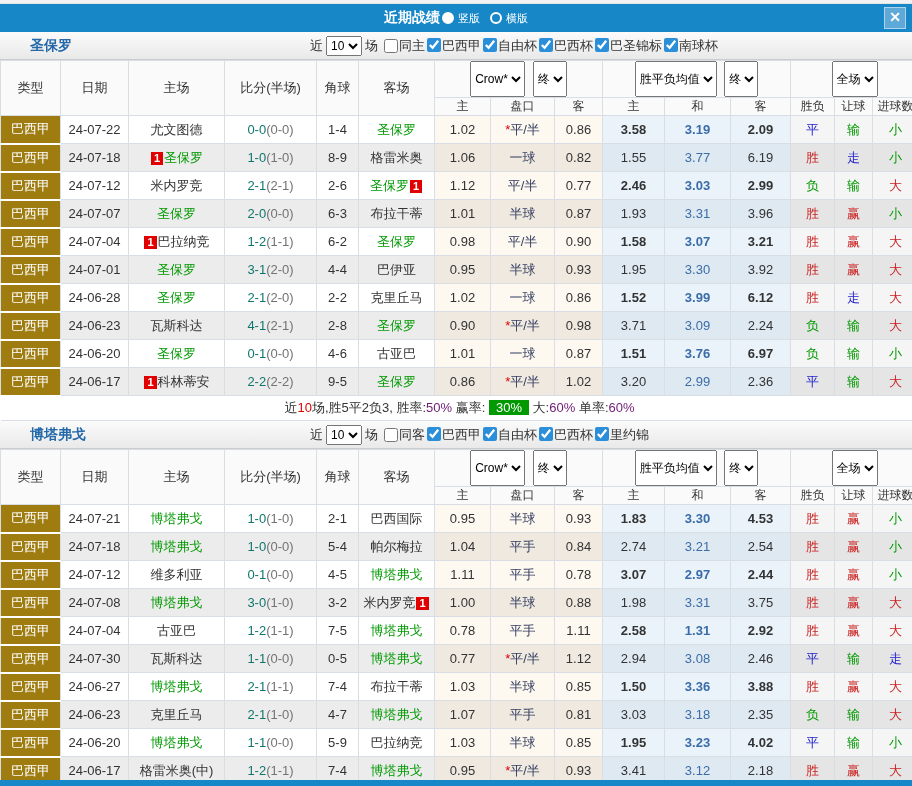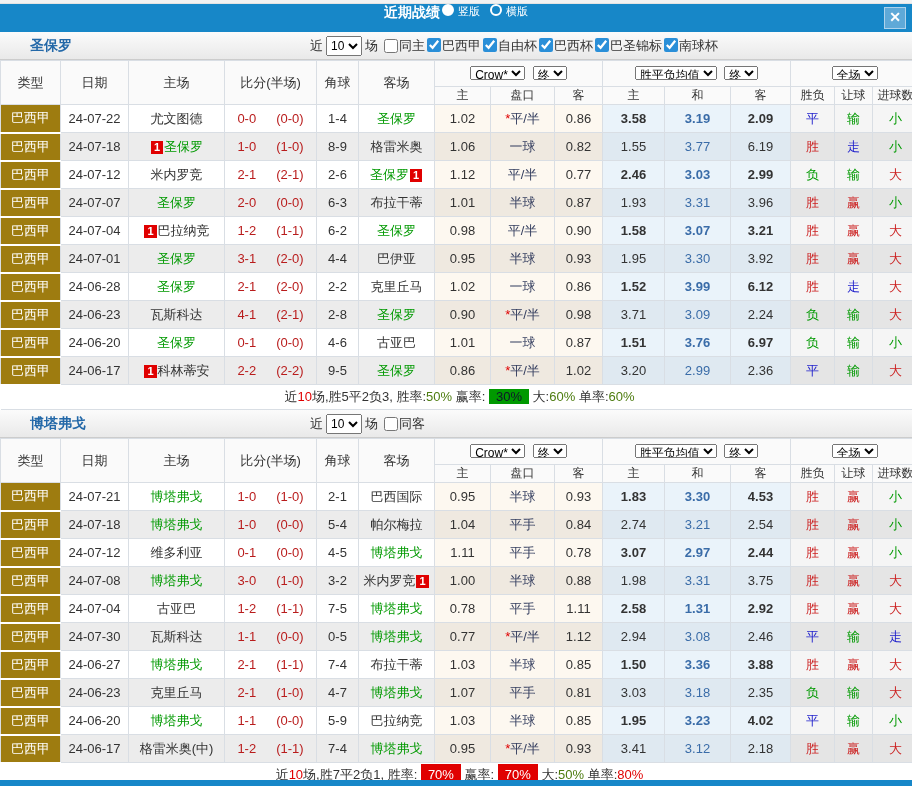--- a/index.html
+++ b/index.html
@@ -6,21 +6,21 @@
   html,body { margin:0; padding:0; }
   body {
     width:912px; height:786px; background:#fff; position:relative;
     font-family:"Liberation Sans", sans-serif; font-size:13px; color:#333;
     overflow:hidden;
   }
   .topstrip { height:4px; background:#f2f2f2; border-bottom:1px solid #e3e3e3; }
   
   .titlebar {
     height:28px; background:#1787c8; color:#fff;
-    display:flex; justify-content:center; position:relative;
+    display:flex; align-items:center; justify-content:center; position:relative;
   }
   .titlebar .ttl { font-weight:bold; font-size:14px; }
   .radio {
     width:12px; height:12px; border:2px solid #fff; border-radius:50%;
     display:inline-block; margin:0 4px 0 2px; vertical-align:-2px;
   }
   .radio.sel { background:#fff; }
   .radio.unsel { margin-left:10px; }
   .radio-label { font-size:11px; }
   .close-btn {
@@ -37,46 +37,46 @@
   .filter-controls { position:absolute; left:310px; display:flex; align-items:center; font-size:13px; }
   .filter-controls select { font-size:12px; height:20px; margin:0 3px; }
   .filter-controls input[type=checkbox] { width:14px; height:14px; accent-color:#2a8fd8; margin:0 1px 0 6px; vertical-align:-2px; }
   .filter-controls .lg input[type=checkbox]{ margin-left:2px; }
   
   table { border-collapse:collapse; width:912px; table-layout:fixed; font-size:13px; }
   th,td { border:1px solid #d9dee4; text-align:center; padding:0; white-space:nowrap; overflow:hidden; }
   thead th { background:#fafafa; font-weight:normal; color:#333; }
   tr.hdr-top th { height:26px; }
   tr.hdr-sub th { height:17px; font-size:12px; }
-  thead select { font-size:12px; height:14px; margin:0 2px; }
+  thead select { font-size:12px; height:36px; margin:0 2px; }
   tbody td { height:28px; }
   td.league { background:#9e7c10; color:#fff; border-bottom:2px solid #fff; border-top:none; }
   .t-green { color:#009900; }
-  .score { color:#b91c1c; }
-  .half { color:#b91c1c;padding-left:20px; }
+  .score { color:#0f766e; }
+  .half { color:#737373; }
   .badge { display:inline-block; background:#e00000; color:#fff; font-size:11px; font-weight:bold; line-height:13px; padding:0 3px; margin:0 1px; }
   .hc { color:#333d5e; }
   .hc .star { color:#e00000; }
   
   tbody tr.odd td { background:#fff; }
   tbody tr.even td { background:#ececec; }
   tbody tr.odd  td:nth-child(n+7):nth-child(-n+9)  { background:#fdf8f0; }
   tbody tr.even td:nth-child(n+7):nth-child(-n+9)  { background:#efe9e0; }
   tbody tr.odd  td:nth-child(n+10):nth-child(-n+12){ background:#eaf3fa;font-weight:bold; }
   tbody tr.even td:nth-child(n+10):nth-child(-n+12){ background:#dfe9f1; }
   tbody tr.odd  td:nth-child(n+13) { background:#f5f5f5; }
   tbody tr.even td:nth-child(n+13) { background:#e5e5e5; }
   tbody tr.odd td.league, tbody tr.even td.league { background:#9e7c10; }
   tbody td:nth-child(11) { color:#3a6ca8; }
   .o-r { color:#cc2222; } .o-g { color:#009900; } .o-b { color:#2222cc; }
   
   .summary-row td { height:25px; background:#fff; border-left:none; border-right:none; font-size:13px; }
-  .v-blue { color:#4d7c0f; }
+  .v-blue { color:#701a75; }
   .v-red { color:#e00000; }
-  .badge-green { background:#009900; color:#0f172a; padding:0 7px; }
+  .badge-green { background:#009900; color:#ffffff; padding:0 7px; }
   .badge-red { background:#e00000; color:#fff; padding:14px 7px; }
   .bottombar { position:absolute; bottom:0; left:0; width:912px; height:6px; background:#1787c8; }
 </style>
 </head>
 <body>
 
 <div class="topstrip"></div>
 
 <div class="titlebar">
   <span class="ttl">近期战绩</span>
@@ -332,20 +332,21 @@
 
   <div class="section">
     <div class="filterbar">
       <span class="team-name">博塔弗戈</span>
       <span class="filter-controls">
         <span>近</span>
         <select><option>10</option></select>
         <span>场</span>
         <input type="checkbox" style="">
         <span>同客</span>
+        <span class="lg-wrap"><span class="lg"><input type="checkbox" checked="" style=""><span>巴西甲</span></span><span class="lg"><input type="checkbox" checked="" style=""><span>自由杯</span></span><span class="lg"><input type="checkbox" checked="" style=""><span>巴西杯</span></span><span class="lg"><input type="checkbox" checked="" style=""><span>里约锦</span></span></span>
       </span>
     </div>
     <table>
       <colgroup>
         <col style="width:60px">
           <col style="width:68px">
           <col style="width:96px">
           <col style="width:92px">
         <col style="width:42px">
           <col style="width:76px">

